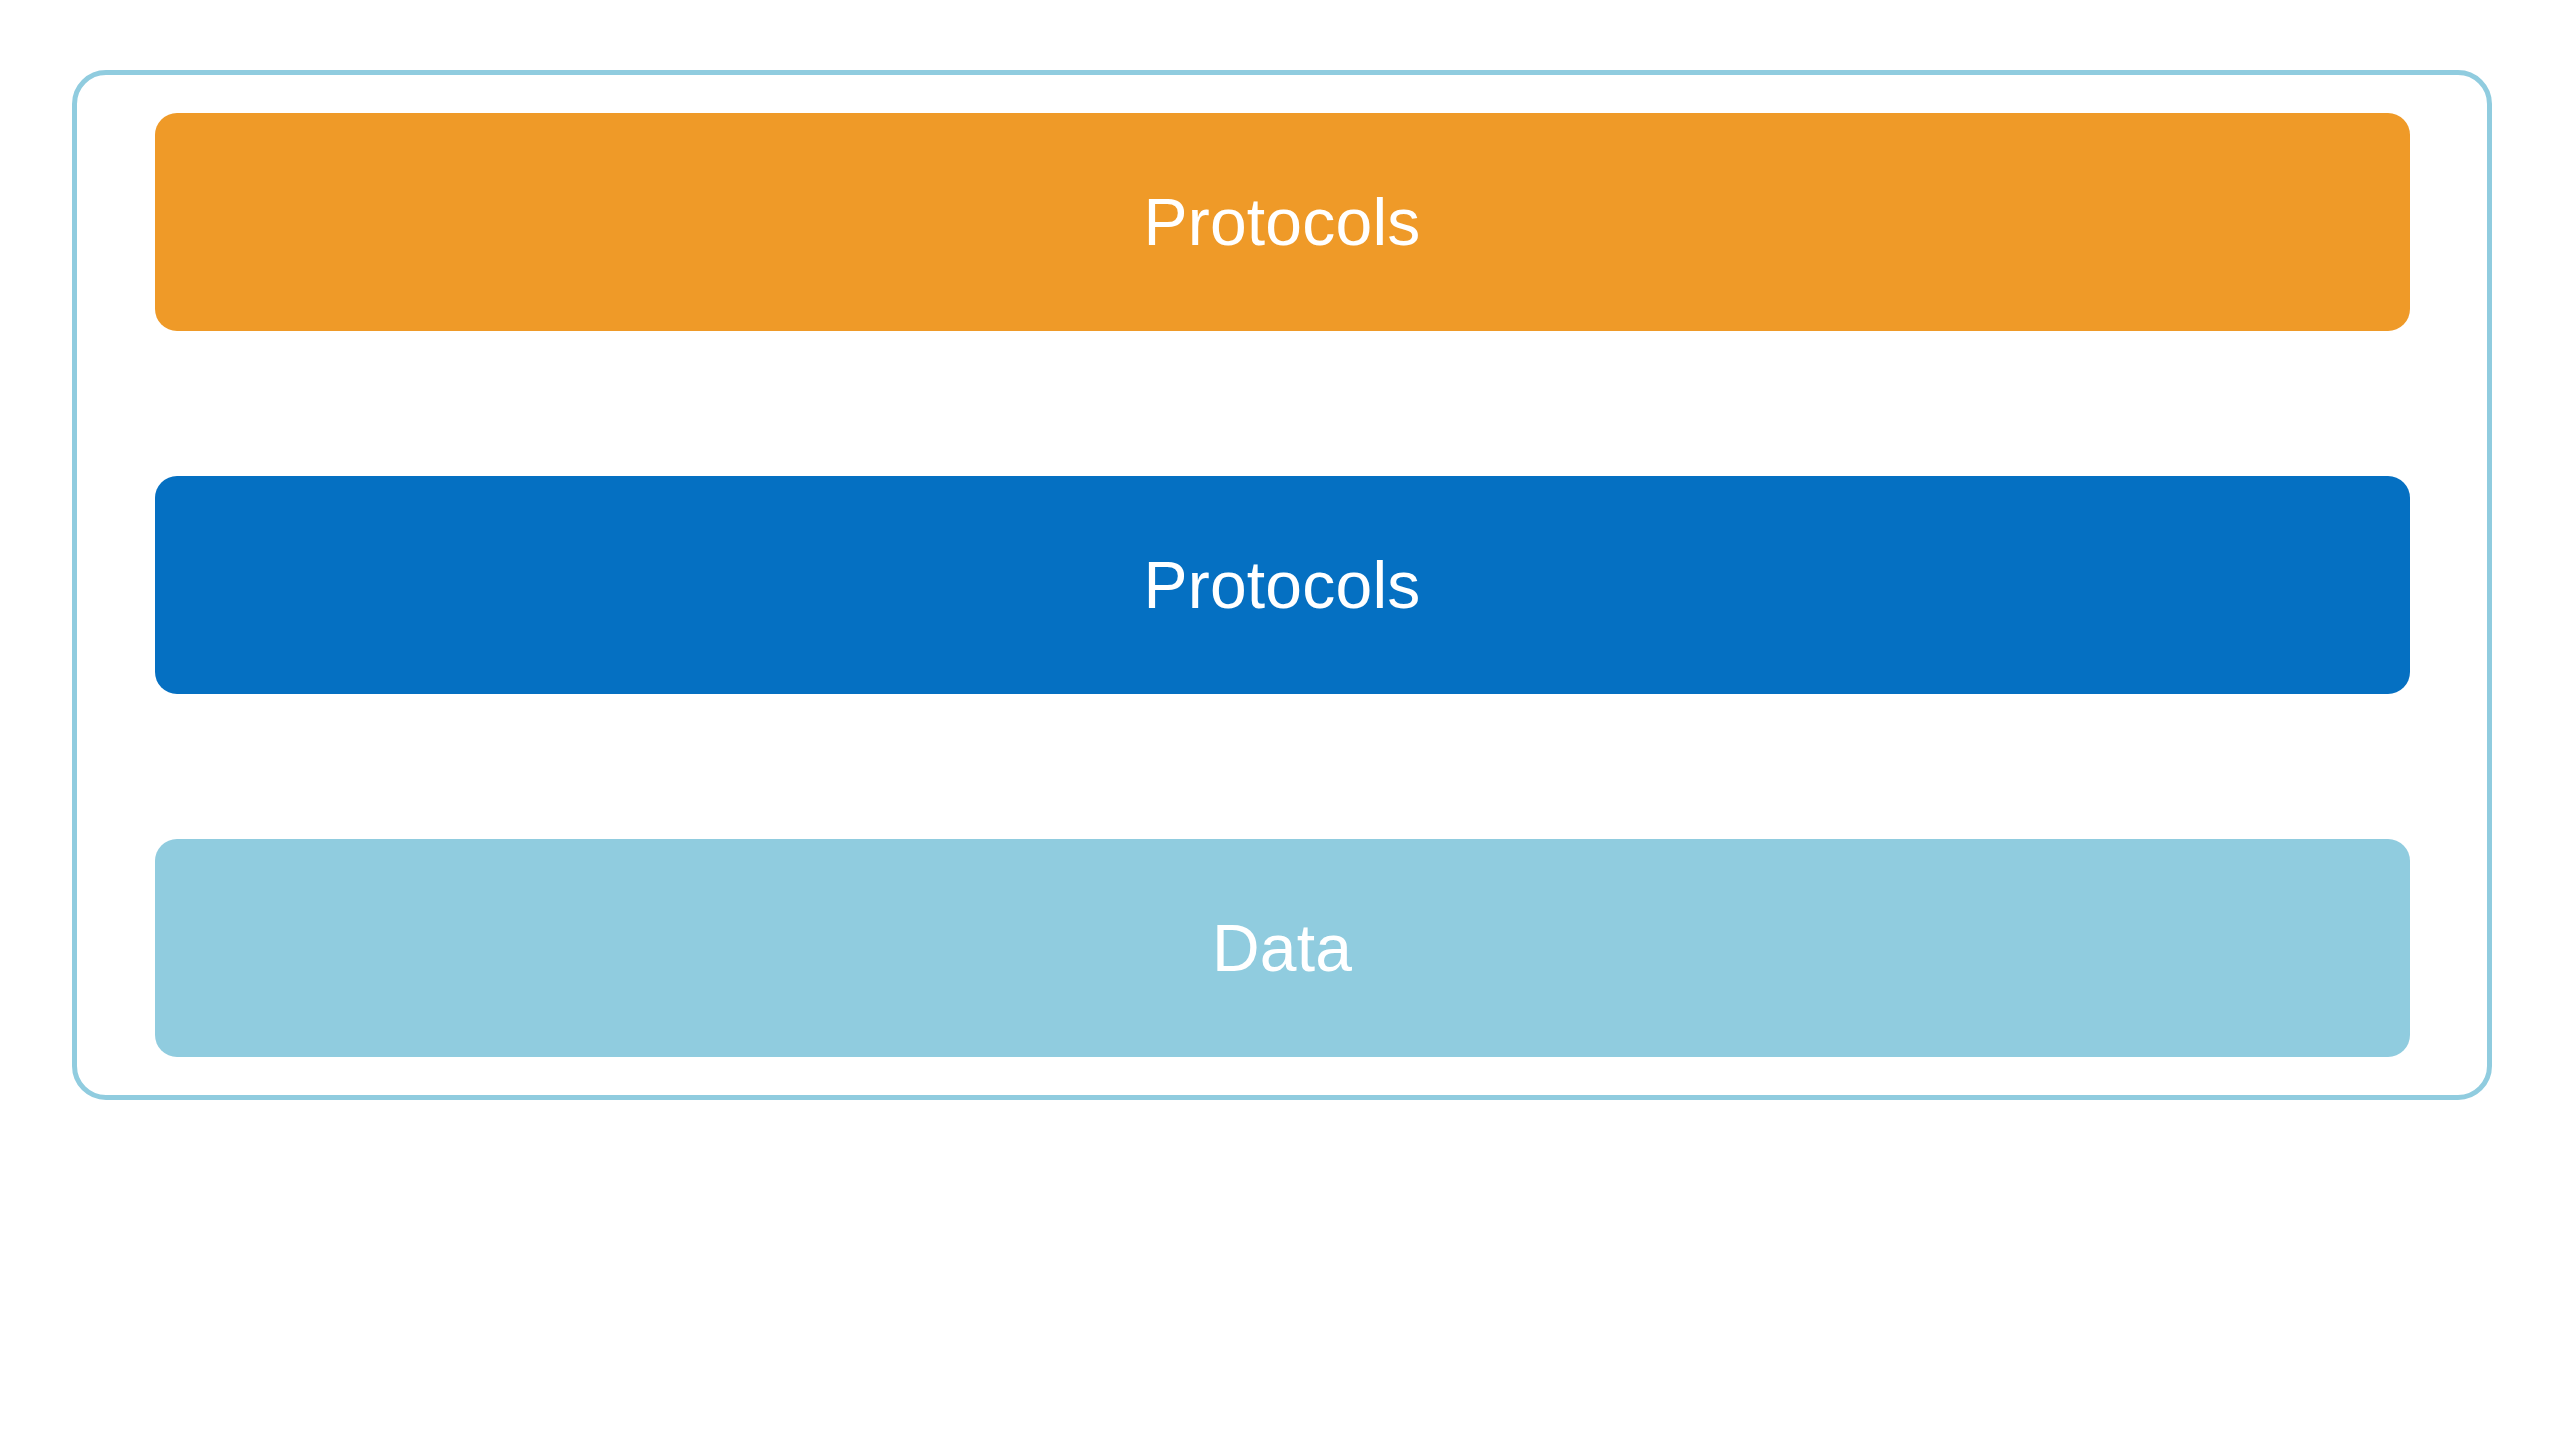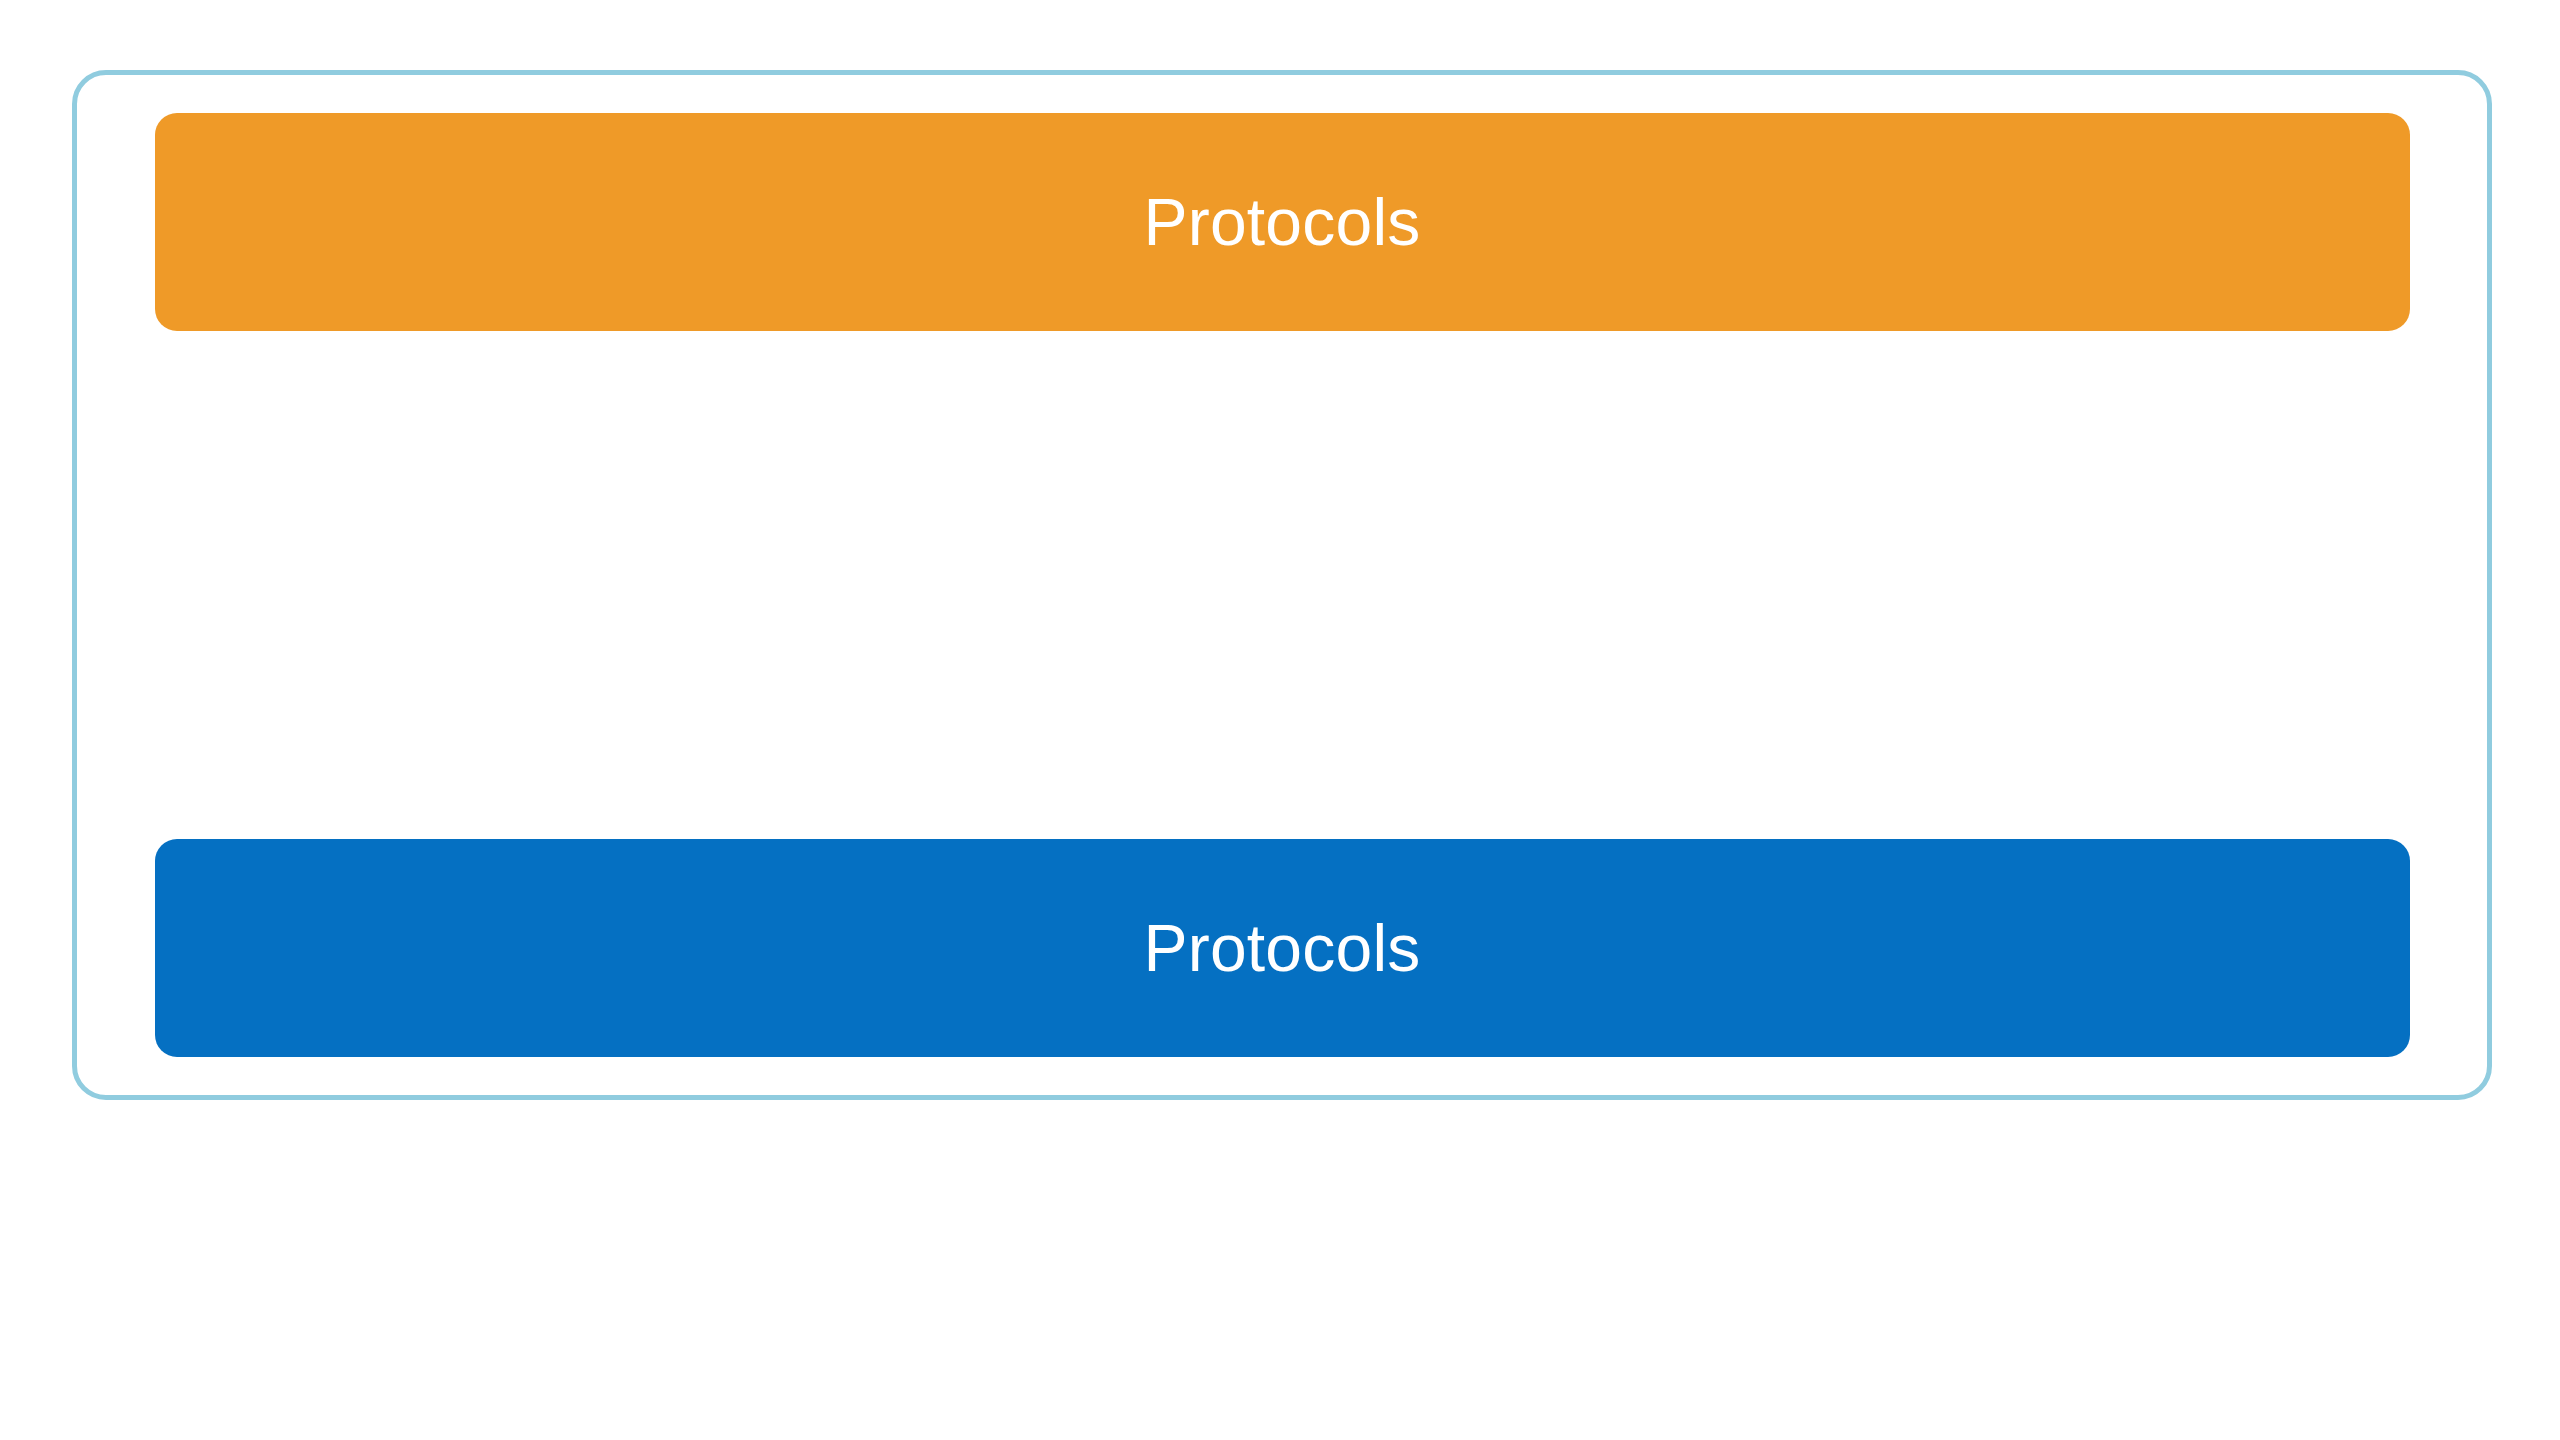--- a/index.html
+++ b/index.html
@@ -85,17 +85,20 @@
 
       <div class="layer-bar protocols">
         <span class="layer-label">Protocols</span>
       </div>
 
 
       <div class="layer-bar modelling">
         <span class="layer-label">Protocols</span>
       </div>
 
+      <div class="layer-bar data">
+        <span class="layer-label">Data</span>
+      </div>
 
     </div>
   </div>
 
 </div>
 
 </body></html>

